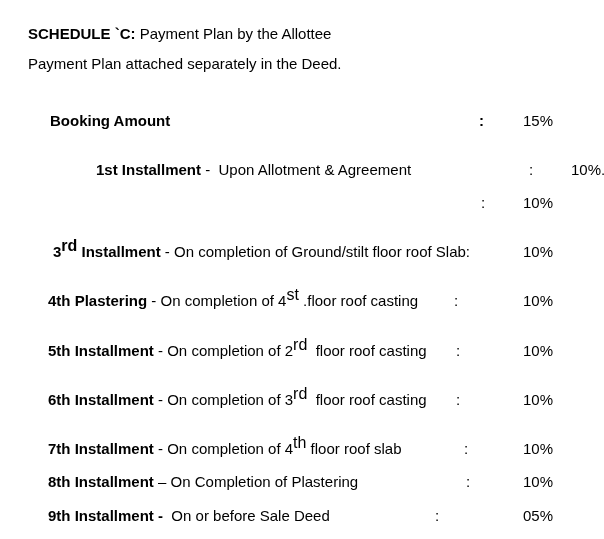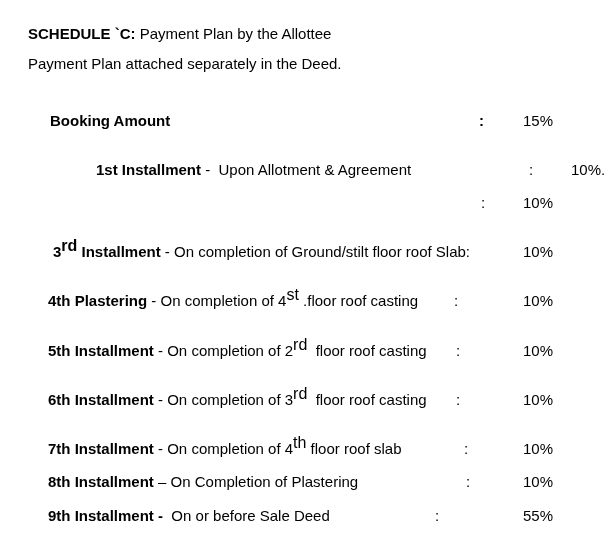--- a/index.html
+++ b/index.html
@@ -79,16 +79,16 @@
 
   <div class="row" style="top:472px;">
     <span class="lbl" style="left:48px;"><span class="b"><span>8th Installment</span><sup></sup><span></span></span><span> – </span><span>On Completion of Plastering</span><sup></sup><span></span></span>
     <span class="colon" style="left:466px;">:</span>
     <span class="val">10%</span>
   </div>
 
   <div class="row" style="top:506px;">
     <span class="lbl" style="left:48px;"><span class="b"><span>9th Installment -</span><sup></sup><span></span></span><span>  </span><span>On or before Sale Deed</span><sup></sup><span></span></span>
     <span class="colon" style="left:435px;">:</span>
-    <span class="val">55%</span>
+    <span class="val">05%</span>
   </div>
 
 </div>
 
 </body></html>

